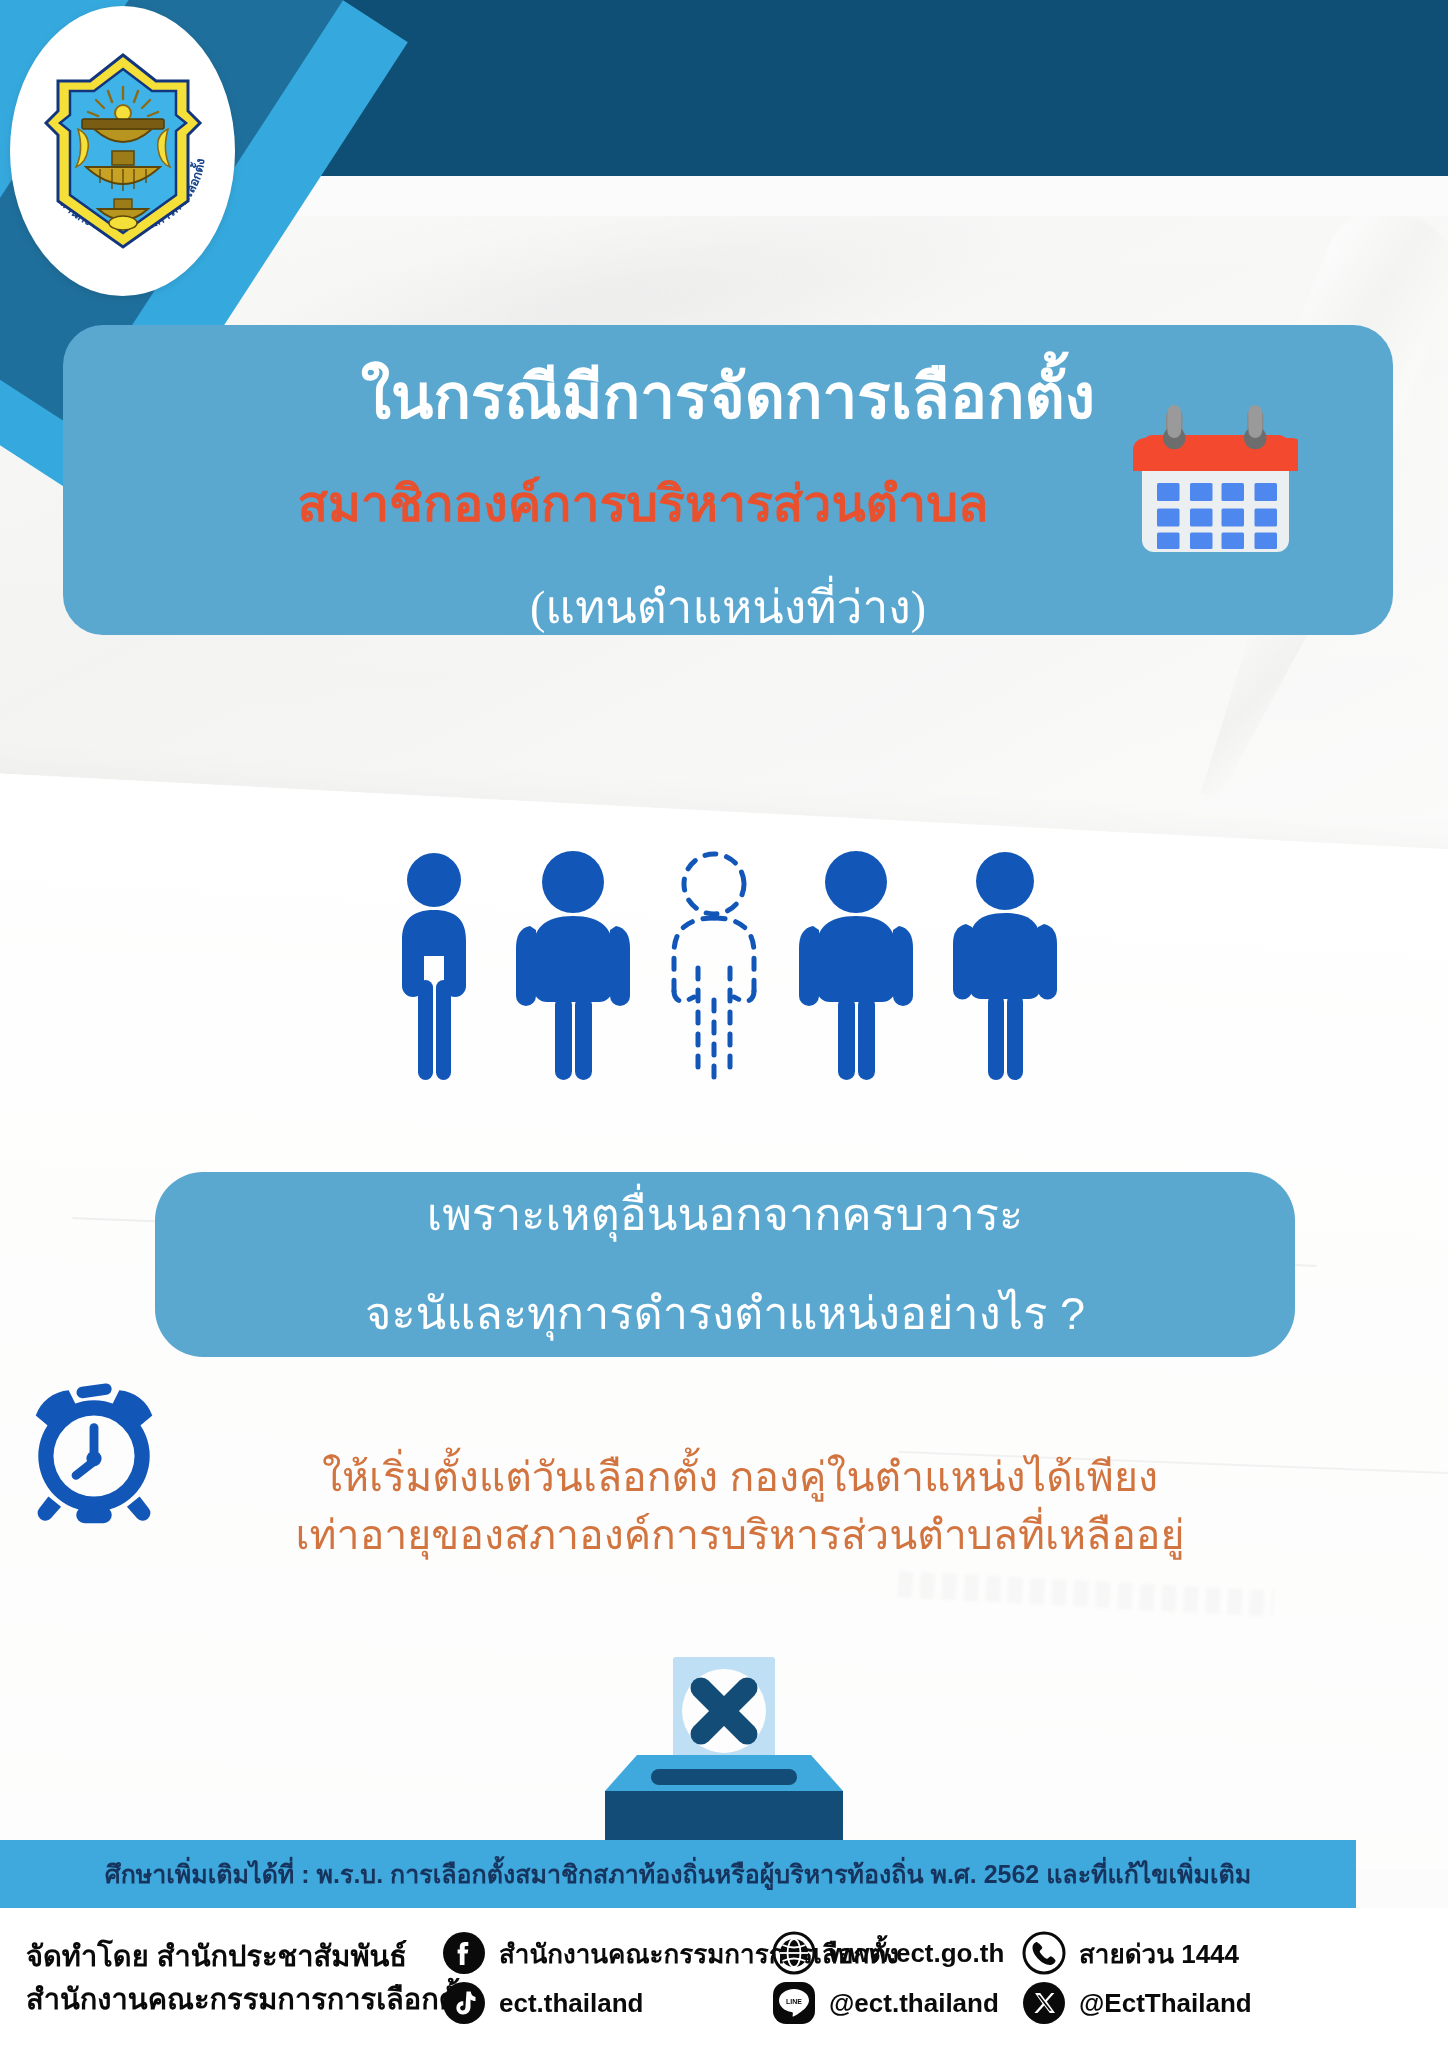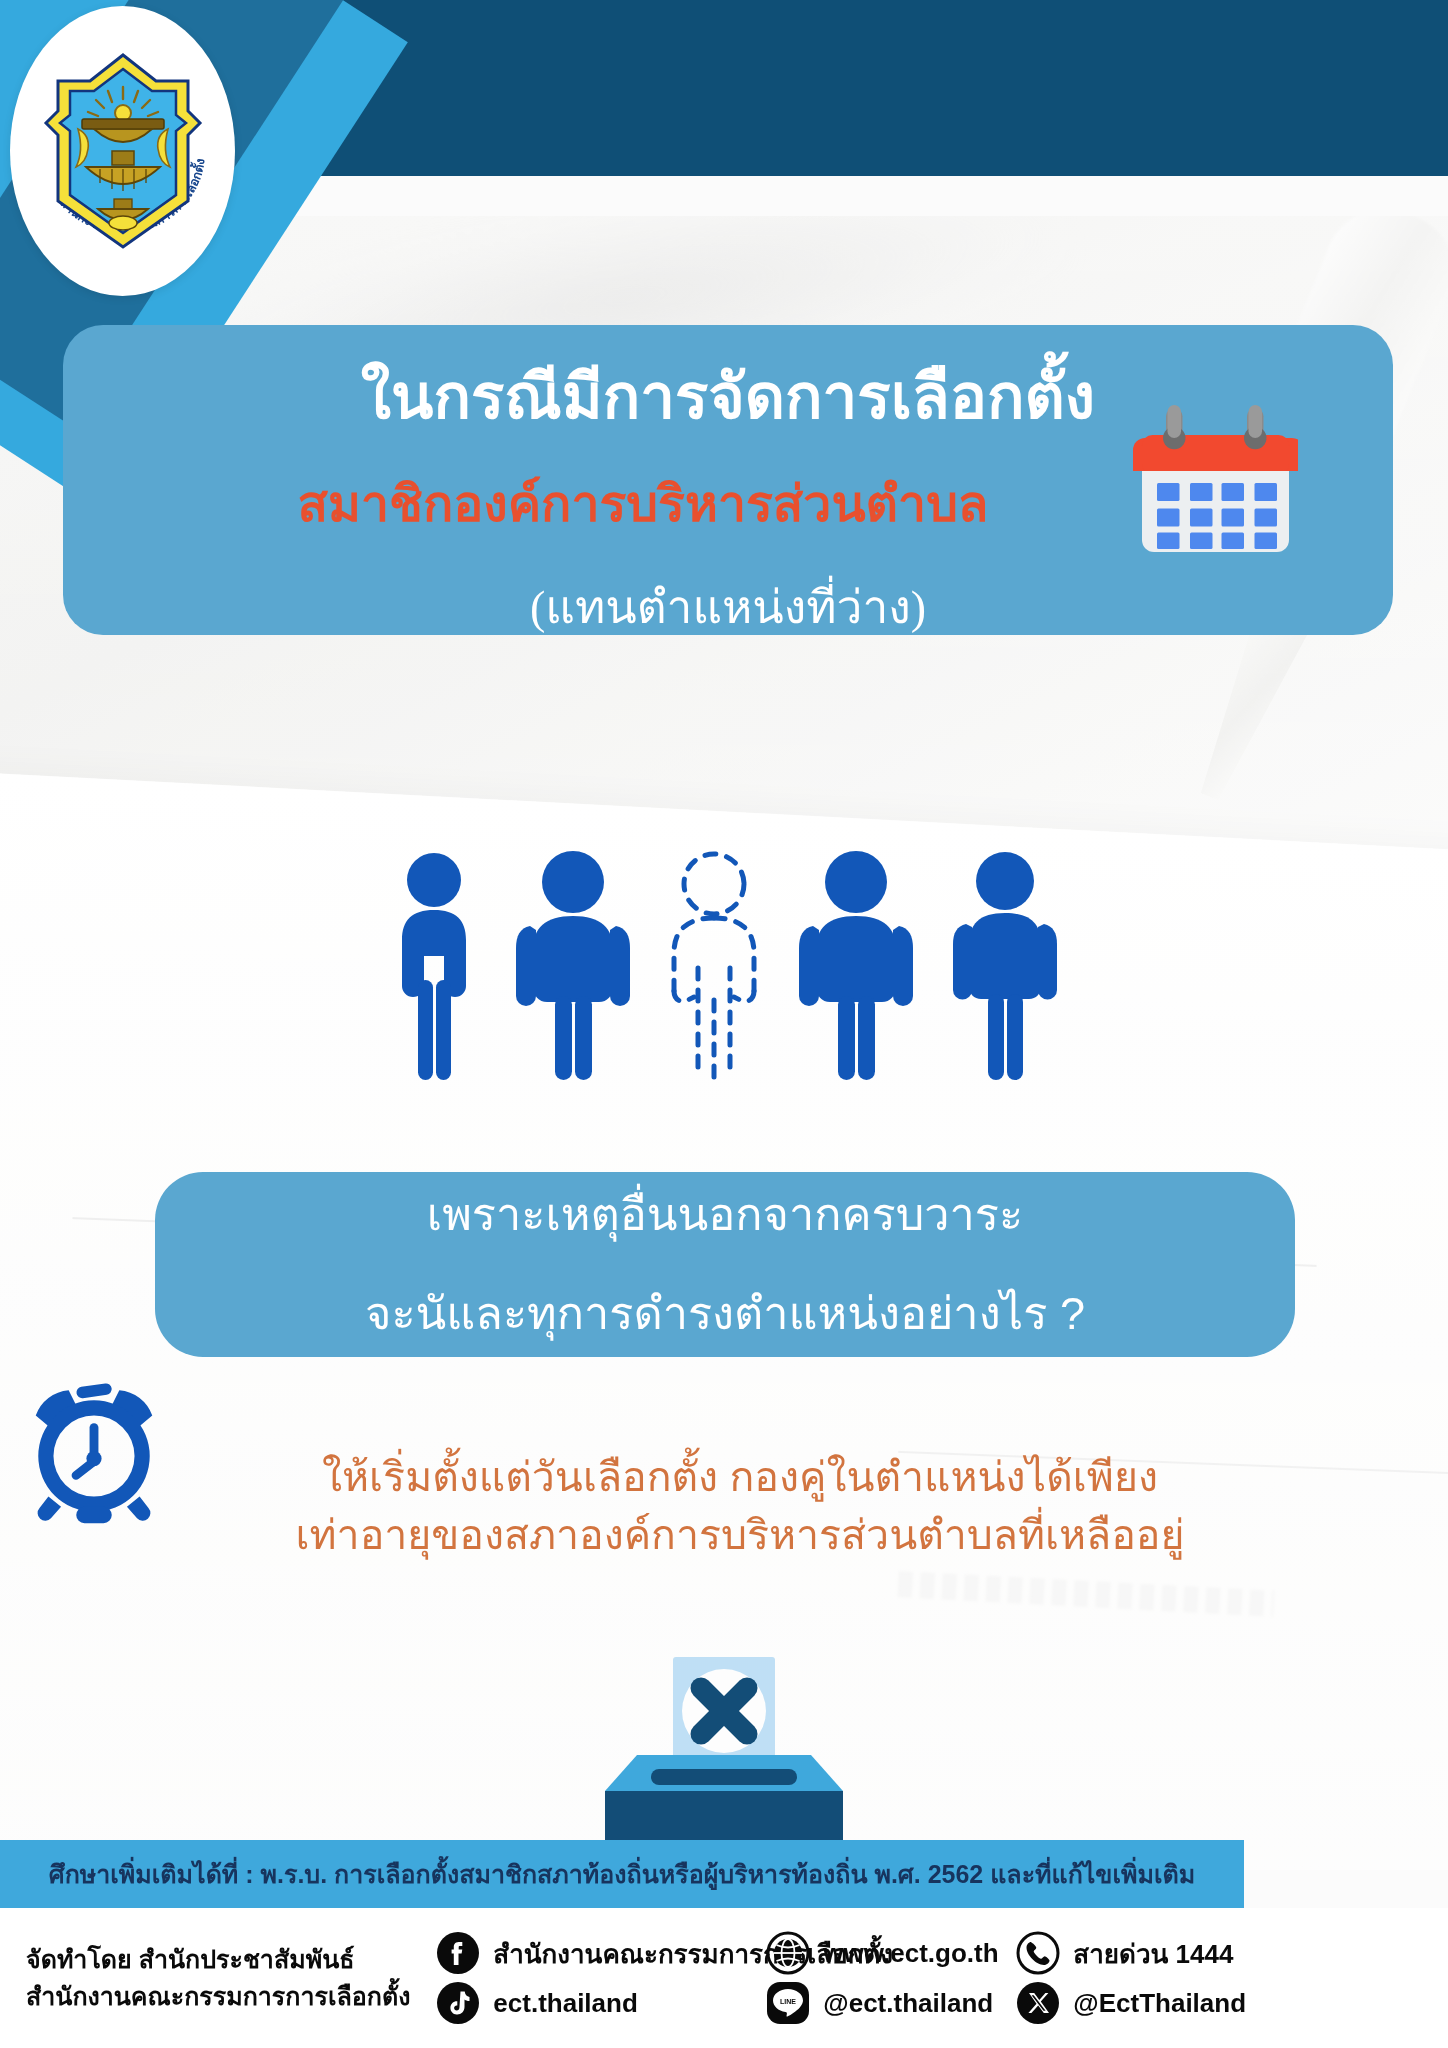--- a/index.html
+++ b/index.html
@@ -284,21 +284,21 @@
     transform: translateX(-50%);
     top: 1655px;
     width: 290px; height: 190px;
     z-index: 4;
   }
 
   
   .legal-bar {
     position: absolute;
     left: 0; top: 1840px;
-    width: 1244px; height: 68px;
+    width: 1356px; height: 68px;
     background: #3fa8dc;
     z-index: 8;
     display: flex;
     align-items: center;
     justify-content: center;
   }
   .legal-text {
     color: #17345e;
     font-size: 25px;
     font-weight: bold;
@@ -314,21 +314,21 @@
     z-index: 8;
     display: flex;
     align-items: center;
   }
   .footer-left {
     padding-left: 26px;
     width: 390px;
   }
   .footer-left div {
     color: #0a0a0a;
-    font-size: 25px;
+    font-size: 29px;
     font-weight: bold;
     line-height: 1.5;
     white-space: nowrap;
   }
   .footer-divider {
     width: 5px;
     height: 100px;
     background: #0a0a0a;
     margin: 0 22px 0 4px;
   }

